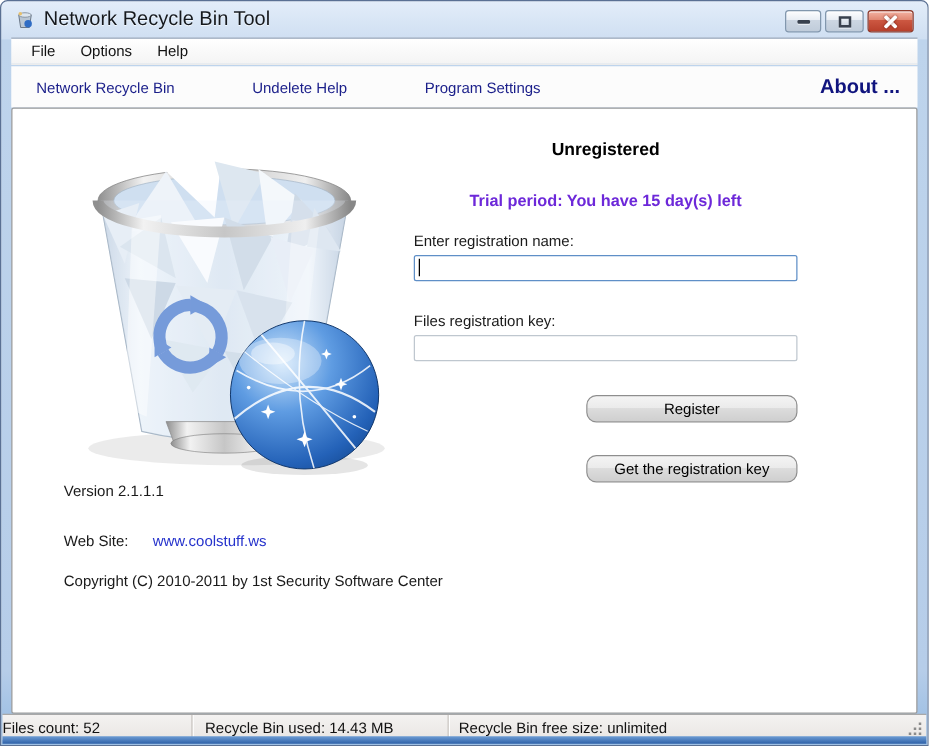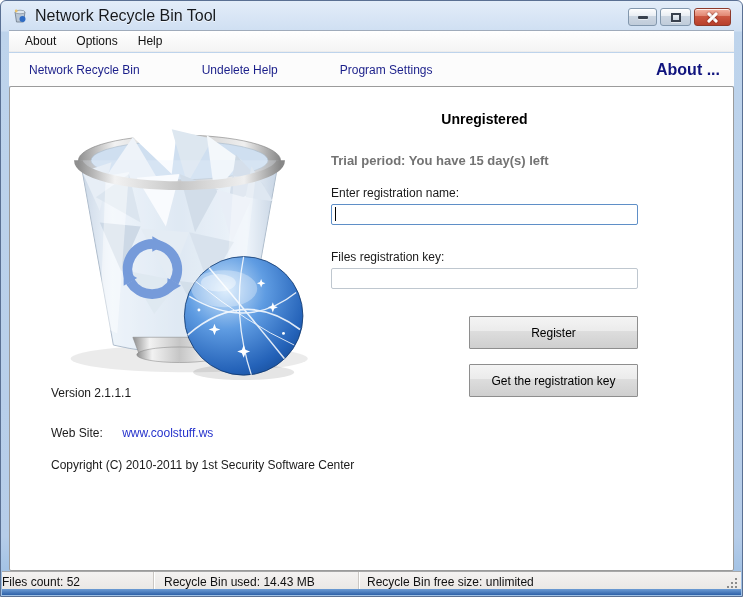--- a/index.html
+++ b/index.html
@@ -63,34 +63,34 @@
   .nav-link { font-size:12px; color:#1b1f8a; margin-right:62px; cursor:pointer; }
   .about-link { margin-left:auto; font-size:16px; font-weight:bold; color:#10147e; cursor:pointer;text-align:center; }
   
   .content {
     position:absolute; left:8px; right:8px; top:85px; height:485px;
     background:#fff; border:1px solid #9b9b9b; border-radius:2px;
   }
   .bin-art { position:absolute; left:31px; top:17px; width:277px; height:277px; }
   .reg-col { position:absolute; left:321px; top:0; width:307px; }
   .reg-heading { position:absolute; top:24px; width:307px; text-align:center; font-size:14px; font-weight:bold; color:#000; }
-  .trial-msg { position:absolute; top:66px; width:307px; text-align:left; font-size:13px; font-weight:bold; color:#737373; }
+  .trial-msg { position:absolute; top:66px; width:307px; text-align:center; font-size:13px; font-weight:bold; color:#6d28d9; }
   .field-label { position:absolute; font-size:12px; color:#1a1a1a; }
   .lbl-name { top:99px; } .lbl-key { top:163px; }
   .input-wrap { position:absolute; width:307px; height:21px; }
   .wrap-name { top:117px; } .wrap-key { top:181px; }
   .reg-input {
     width:100%; height:100%; border:1px solid #bfc7cf; border-radius:2px;
     font-family:"Liberation Sans",sans-serif; font-size:12px; padding:0 4px; outline:none; background:#fff;
   }
   .input-focused { border-color:#5f8fc7; }
   .caret { position:absolute; left:4px; top:3px; width:1px; height:14px; background:#000; }
   .win-btn {
-    position:absolute; left:138px; width:169px; height:33px;
-    border:1px solid #8e8e8e; border-radius:1px;
+    position:absolute; left:138px; width:169px; height:22px;
+    border:1px solid #8e8e8e; border-radius:8px;
     background: linear-gradient(180deg,#f4f4f4 0%,#ebebeb 45%,#dddddd 46%,#cfcfcf 100%);
     font-family:"Liberation Sans",sans-serif; font-size:12px; color:#000; cursor:pointer;text-align:center;
   }
   .btn-register { top:229px; } .btn-getkey { top:277px; }
   .info-text { position:absolute; left:41px; font-size:12px; color:#1a1a1a; }
   .version-text { top:299px; }
   .website-row { top:339px; }
   .website-label { display:inline-block; }
   .website-link { color:#2633cc; margin-left:16px; cursor:pointer; text-decoration:none; }
   .copyright-text { top:371px; }
@@ -131,21 +131,21 @@
     </div>
     <div class="cap-btn btn-close">
       <span class="glyph-close">
           <i></i>
           <i></i>
         </span>
     </div>
   </div>
 
   <div class="menubar">
-    <span class="menu-item">About</span>
+    <span class="menu-item">File</span>
     <span class="menu-item">Options</span>
     <span class="menu-item">Help</span>
   </div>
 
   <div class="toolbar">
     <span class="nav-link">Network Recycle Bin</span>
     <span class="nav-link">Undelete Help</span>
     <span class="nav-link">Program Settings</span>
     <span class="about-link">About ...</span>
   </div>

